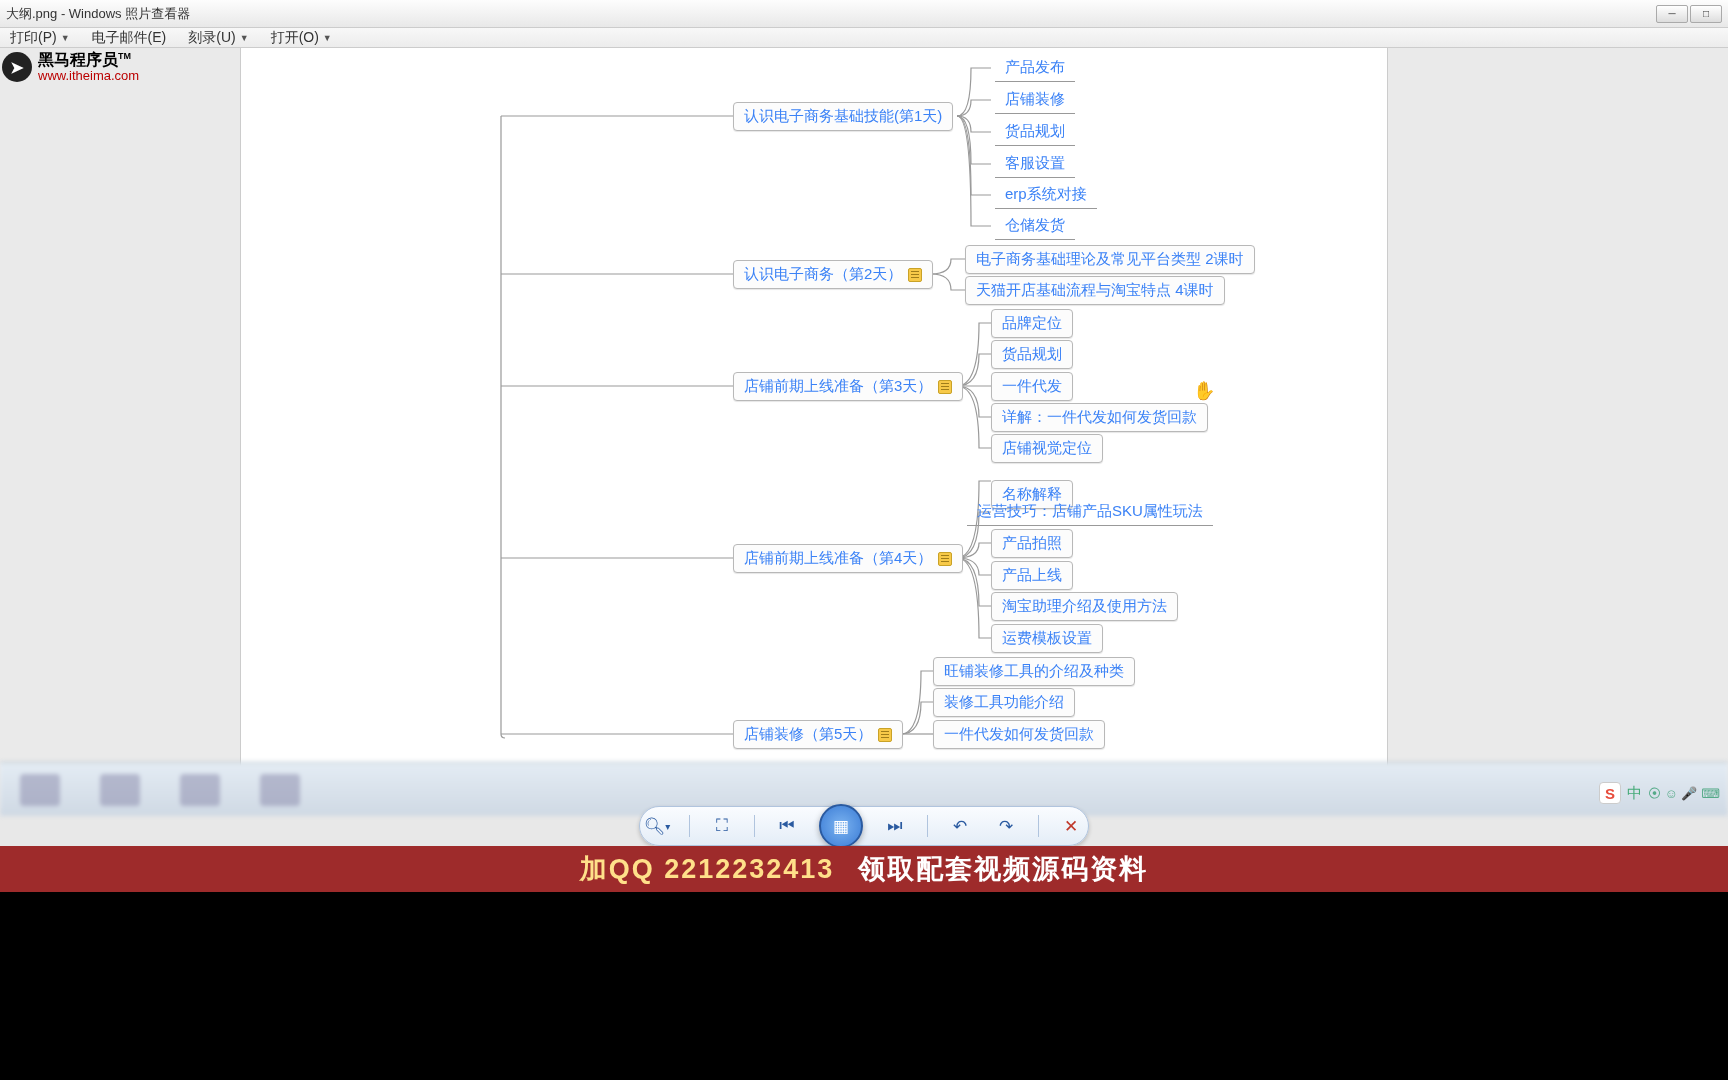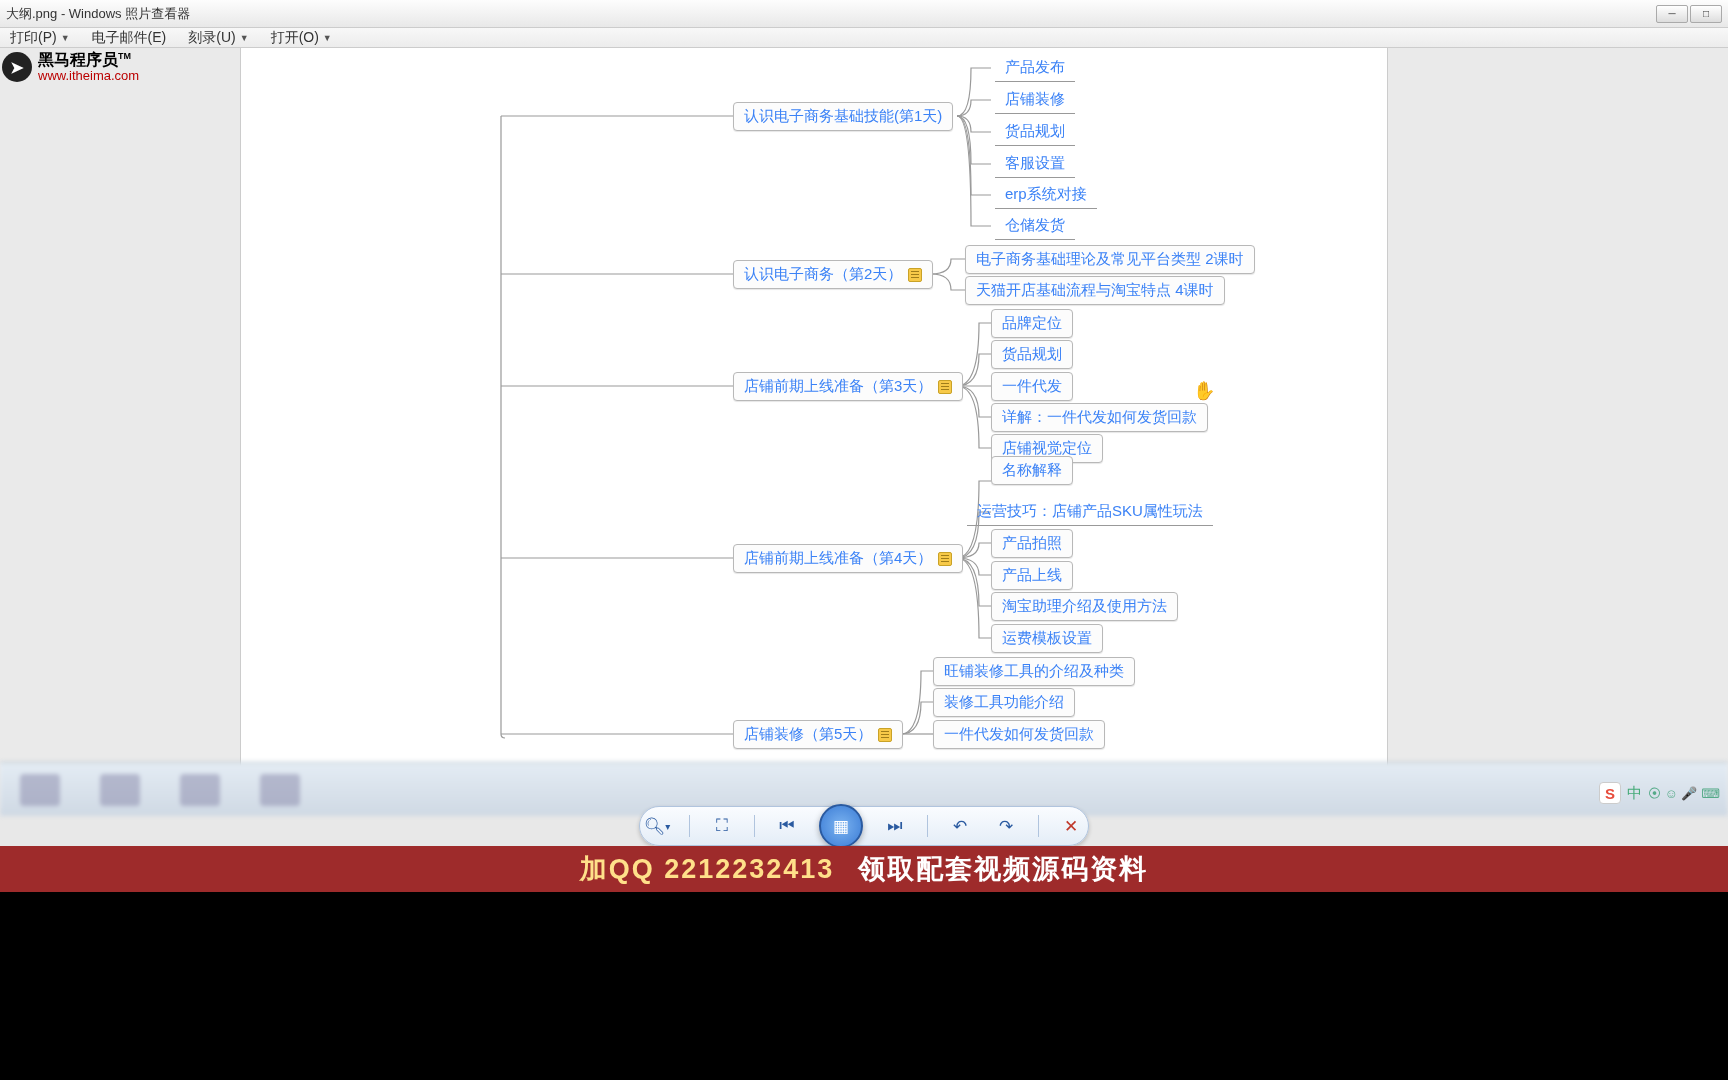--- a/index.html
+++ b/index.html
@@ -142,21 +142,21 @@
       <div class="node" style="left:494px;top:228px"><span>天猫开店基础流程与淘宝特点 4课时</span></div>
 
       <div class="node" style="left:262px;top:324px"><span>店铺前期上线准备（第3天）</span><span class="note-icon"></span></div>
       <div class="node" style="left:520px;top:261px"><span>品牌定位</span></div>
       <div class="node" style="left:520px;top:292px"><span>货品规划</span></div>
       <div class="node" style="left:520px;top:324px"><span>一件代发</span></div>
       <div class="node" style="left:520px;top:355px"><span>详解：一件代发如何发货回款</span></div>
       <div class="node" style="left:520px;top:386px"><span>店铺视觉定位</span></div>
 
       <div class="node" style="left:262px;top:496px"><span>店铺前期上线准备（第4天）</span><span class="note-icon"></span></div>
-      <div class="node" style="left:520px;top:408px"><span>名称解释</span></div>
+      <div class="node" style="left:520px;top:432px"><span>名称解释</span></div>
       <div class="node plain" style="left:496px;top:450px"><span>运营技巧：店铺产品SKU属性玩法</span></div>
       <div class="node" style="left:520px;top:481px"><span>产品拍照</span></div>
       <div class="node" style="left:520px;top:513px"><span>产品上线</span></div>
       <div class="node" style="left:520px;top:544px"><span>淘宝助理介绍及使用方法</span></div>
       <div class="node" style="left:520px;top:576px"><span>运费模板设置</span></div>
 
       <div class="node" style="left:262px;top:672px"><span>店铺装修（第5天）</span><span class="note-icon"></span></div>
       <div class="node" style="left:462px;top:609px"><span>旺铺装修工具的介绍及种类</span></div>
       <div class="node" style="left:462px;top:640px"><span>装修工具功能介绍</span></div>
       <div class="node" style="left:462px;top:672px"><span>一件代发如何发货回款</span></div>

